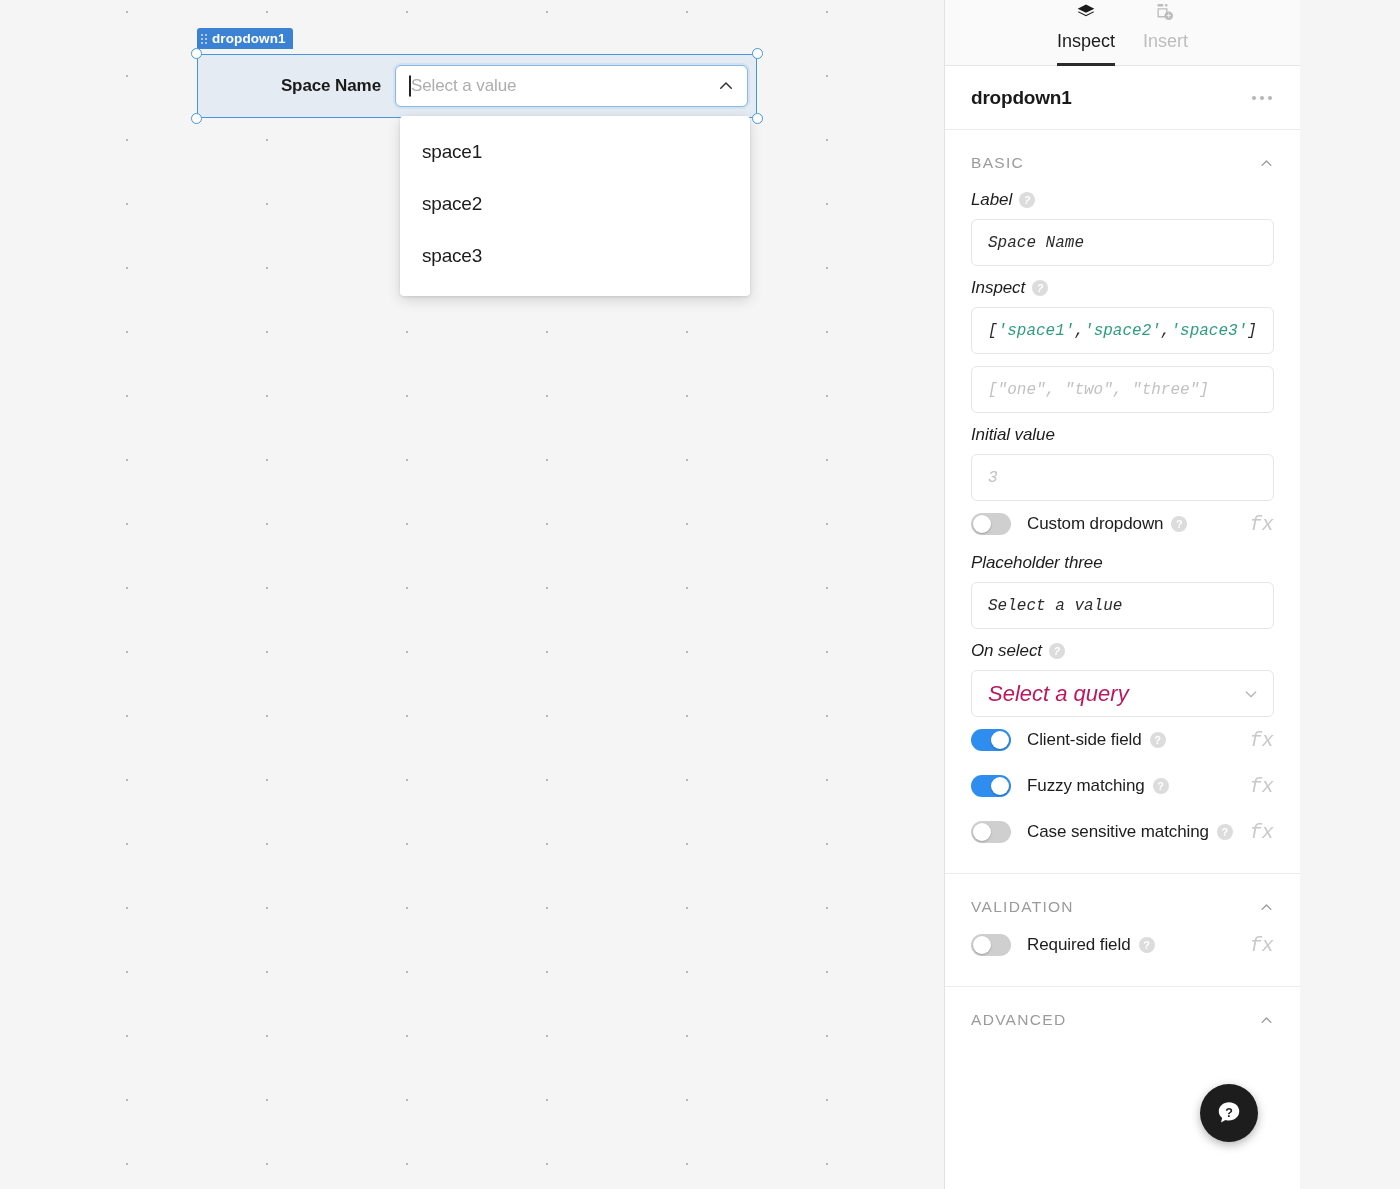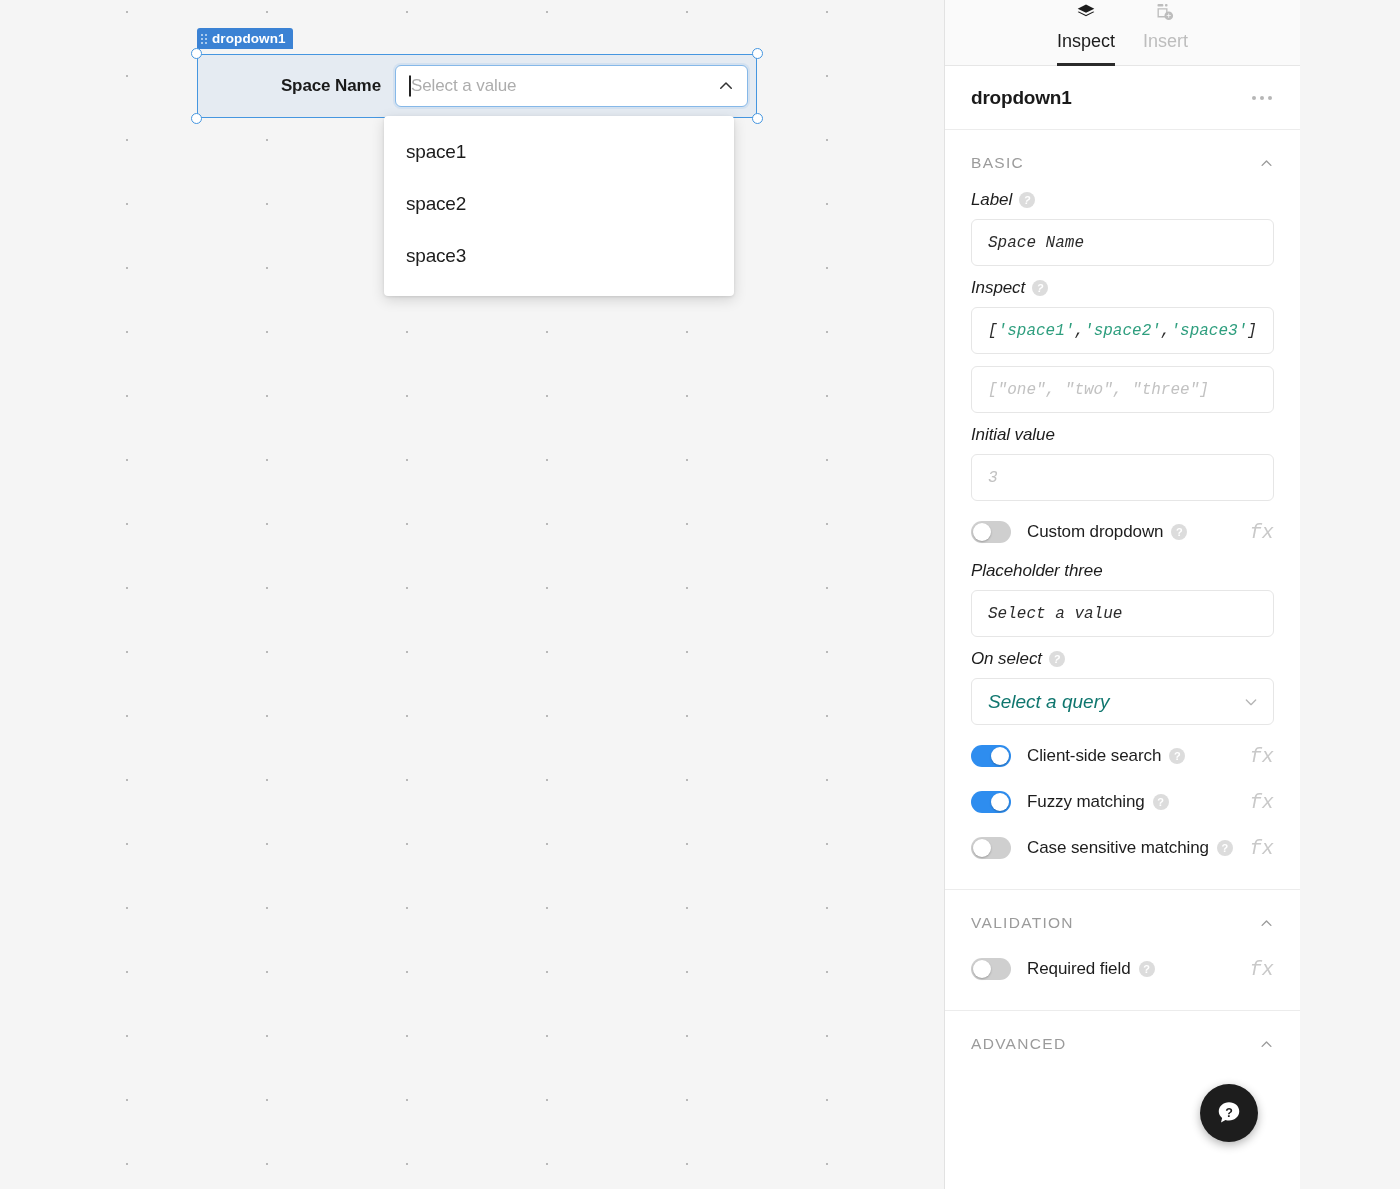--- a/index.html
+++ b/index.html
@@ -101,21 +101,21 @@
     width: 1.6px; height: 21px; background: #222;
   }
   .dd-placeholder {
     font-size: 17px; color: #adadad; letter-spacing: -0.1px;
   }
   .chev-up { width: 18px; height: 18px; color: #333; flex: 0 0 18px; }
 
   
   .dd-menu {
     position: absolute;
-    left: 384px; top: 116px;
+    left: 400px; top: 116px;
     width: 350px;
     background: #ffffff;
     border-radius: 4px;
     box-shadow: 0 4px 14px rgba(0,0,0,.14), 0 1px 3px rgba(0,0,0,.10);
     padding: 10px 0 14px 0;
     z-index: 5;
   }
   .dd-item {
     height: 52px;
     display: flex; align-items: center;
@@ -211,33 +211,33 @@
   .input-box.placeholder { color: #c2c2c2; }
   .tok-str { color: #2e9e7e; }
   .tok-punct { color: #2c2c2c; }
 
   .select-box {
     height: 47px;
     border: 1px solid #e6e6e6;
     border-radius: 6px;
     display: flex; align-items: center; justify-content: space-between;
     padding: 0 14px 0 16px;
-    font-size: 19px;
-    color: #0f766e;
+    font-size: 22px;
+    color: #be185d;
     background: #fff;
     cursor: pointer;
   }
 
   .toggle-row {
     display: flex; align-items: center;
     padding: 0 26px;
     height: 34px;
     margin-top: 12px;
   }
-  .toggle-row.spaced { margin-top: 14px; }
+  .toggle-row.spaced { margin-top: 6px; }
   .switch {
     width: 40px; height: 22px; border-radius: 11px;
     background: #cfcfcf; position: relative; flex: 0 0 40px;
     cursor: pointer; transition: background .15s;
   }
   .switch.on { background: #2e8def; }
   .switch .knob {
     position: absolute; top: 2px; left: 2px;
     width: 18px; height: 18px; border-radius: 50%;
     background: #ffffff; box-shadow: 0 1px 2px rgba(0,0,0,.25);
@@ -424,21 +424,21 @@
           <svg width="16" height="16" viewBox="0 0 24 24" fill="none" stroke="#b5b5b5" stroke-width="2" stroke-linecap="round" stroke-linejoin="round">
             <polyline points="5 9 12 16 19 9"></polyline>
           </svg>
         </div>
       </div>
 
       <div class="toggle-row spaced">
         <div class="switch on">
             <span class="knob"></span>
           </div>
-        <span class="toggle-label">Client-side search</span>
+        <span class="toggle-label">Client-side field</span>
         <span class="help-dot">?</span>
         <span class="fx">fx</span>
       </div>
 
       <div class="toggle-row">
         <div class="switch on">
             <span class="knob"></span>
           </div>
         <span class="toggle-label">Fuzzy matching</span>
         <span class="help-dot">?</span>

